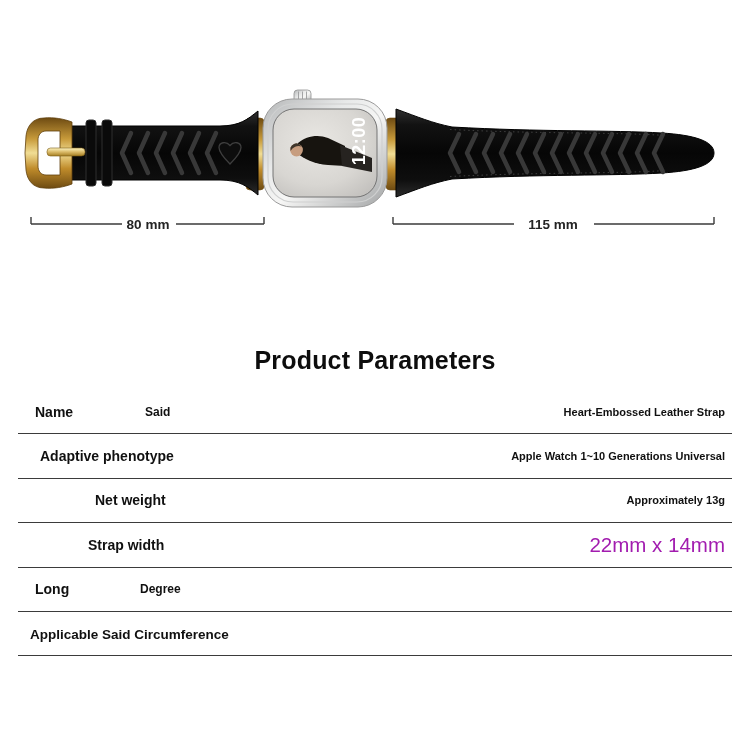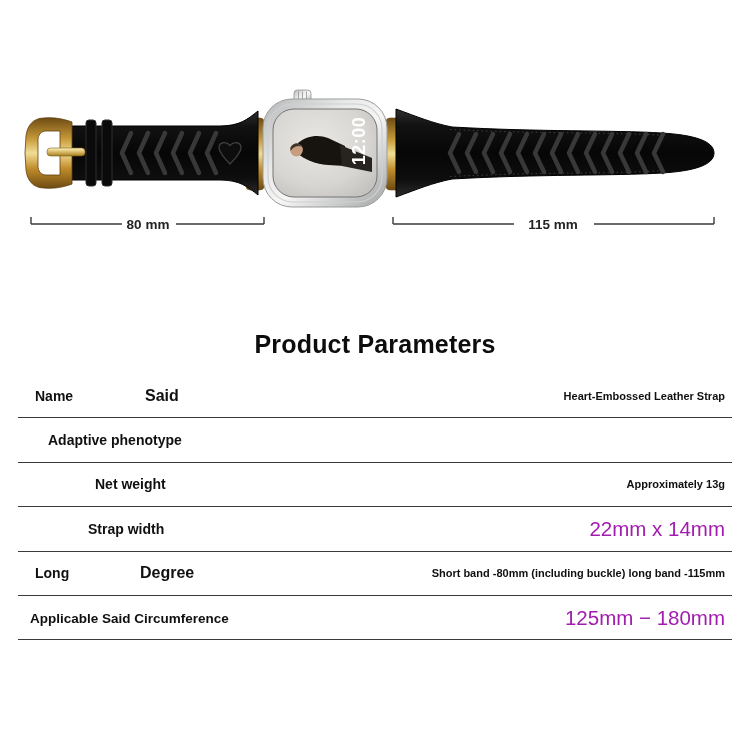--- a/index.html
+++ b/index.html
@@ -2,40 +2,40 @@
 <html><head>
 <meta charset="utf-8">
 <style>
   html,body{margin:0;padding:0;}
   body{
     width:750px;height:750px;background:#ffffff;overflow:hidden;
     font-family:"Liberation Sans",sans-serif;color:#101010;
   }
   .hero{display:block;}
   h1.title{
-    margin:0;padding-top:80px;text-align:center;
+    margin:16px;padding-top:80px;text-align:center;
     font-size:25px;line-height:28px;font-weight:bold;color:#0d0d0d;
     letter-spacing:.2px;
   }
   .ptable{margin:16px 18px 8px 18px;}
   .prow{position:relative;height:43.4px;border-bottom:1.7px solid #3b3b3b;}
   .l1,.l2{
     position:absolute;top:50%;transform:translateY(-50%);
     font-weight:bold;color:#101010;white-space:nowrap;
   }
   .fs14{font-size:14px;}
   .fs13{font-size:13.5px;}
-  .fs10{font-size:16px;}
+  .fs10{font-size:12px;}
   .val{
     position:absolute;right:7px;top:50%;transform:translateY(-50%);
     font-weight:bold;font-size:11px;color:#101010;white-space:nowrap;padding-left:42px;
   }
   .val.big{font-size:20.5px;font-weight:400;color:#a21caf;}
   .r1 .l1{left:17px}  .r1 .l2{left:127px}
-  .r2 .l1{left:30px}
+  .r2 .l1{left:22px}
   .r3 .l1{left:15px}  .r3 .l2{left:122px}
   .r4 .l1{left:77px}
   .r5 .l1{left:70px}
   .r6 .l1{left:17px}  .r6 .l2{left:122px}
   .r7 .l1{left:12px}
 </style>
 </head>
 <body>
 
 <svg class="hero" width="750" height="250" viewBox="0 0 750 250">
@@ -153,37 +153,36 @@
 <div class="ptable">
 
   <div class="prow r1">
     <span class="l1 fs14">Name</span>
     <span class="l2 fs10">Said</span>
     <span class="val">Heart-Embossed Leather Strap</span>
   </div>
 
   <div class="prow r2">
     <span class="l1 fs14">Adaptive phenotype</span>
+    <span class="val">Apple Watch 1~10 Generations Universal</span>
   </div>
 
 
   <div class="prow r4">
     <span class="l1 fs14">Net weight</span>
     <span class="val">Approximately 13g</span>
   </div>
 
   <div class="prow r5">
     <span class="l1 fs14">Strap width</span>
     <span class="val big">22mm x 14mm</span>
   </div>
 
   <div class="prow r6">
     <span class="l1 fs14">Long</span>
     <span class="l2 fs10">Degree</span>
-    <span class="val">Short band -80mm (including buckle) long band -115mm</span>
   </div>
 
   <div class="prow r7">
     <span class="l1 fs13">Applicable Said Circumference</span>
-    <span class="val big">125mm − 180mm</span>
   </div>
 
 </div>
 
 </body></html>

